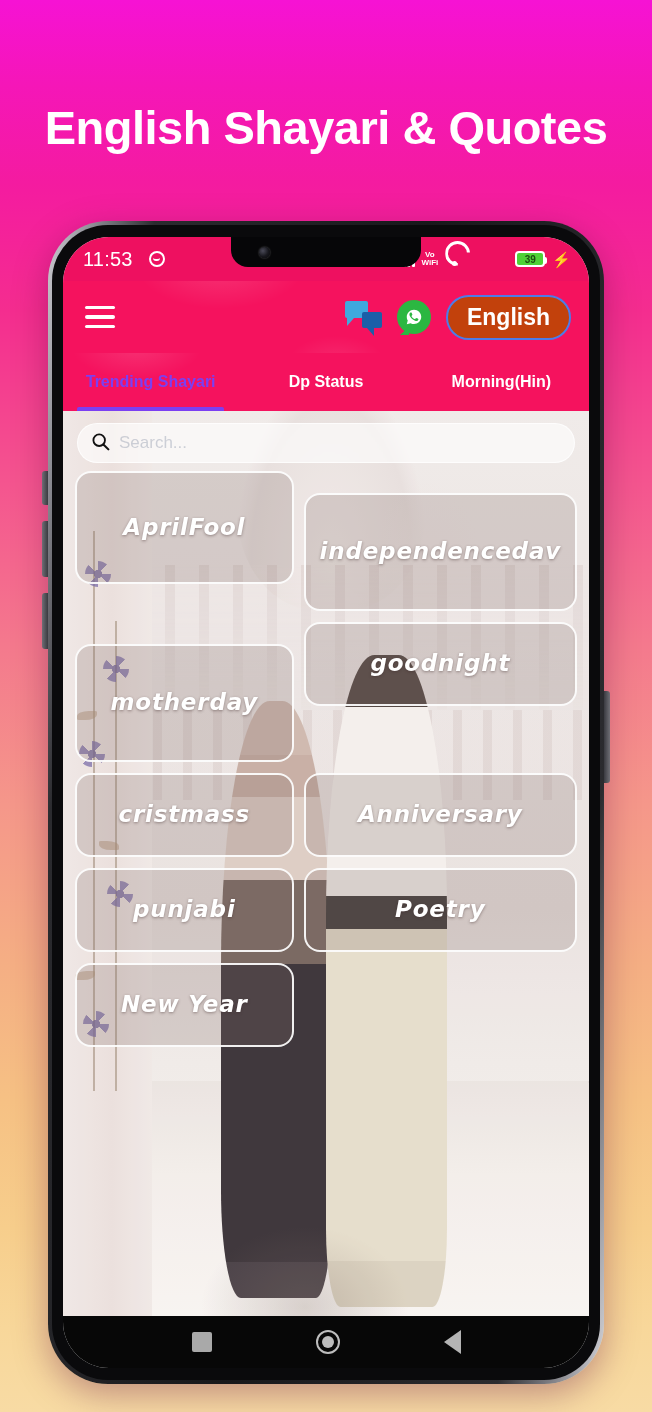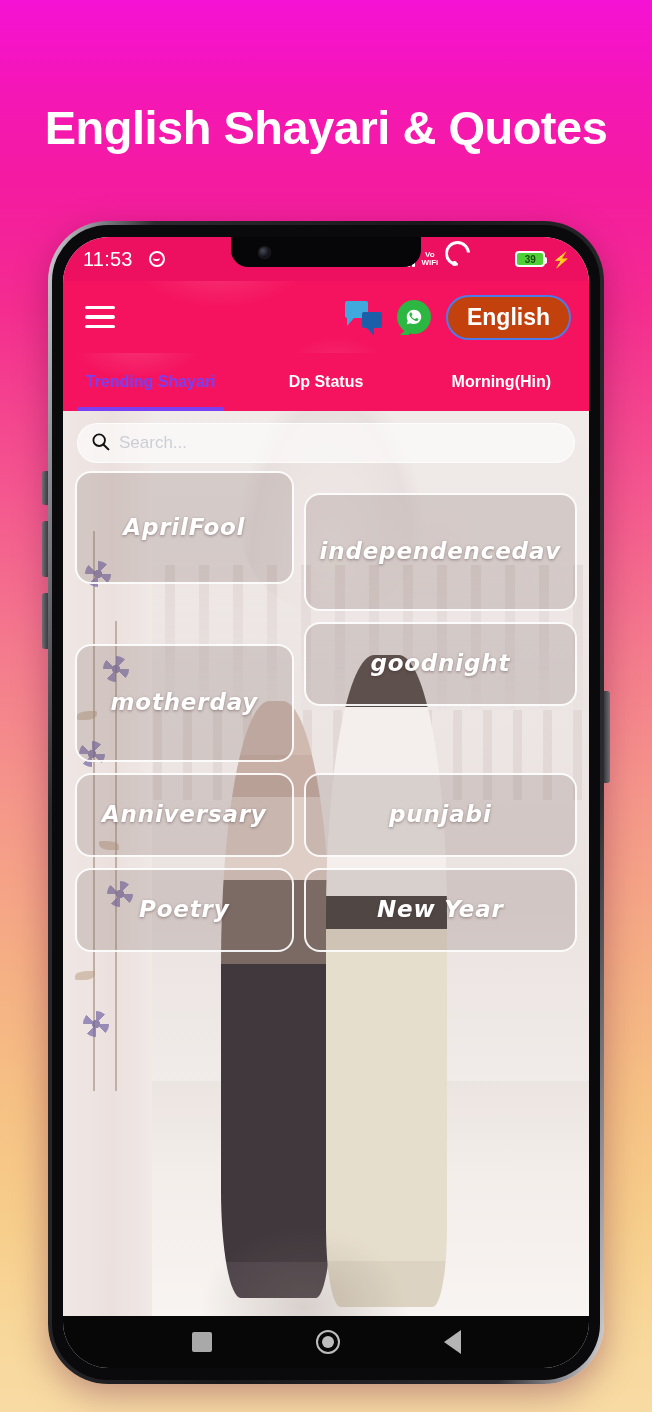--- a/index.html
+++ b/index.html
@@ -463,20 +463,23 @@
           </div>
           <div class="cat-card tall">
             <span class="cat-label">motherday</span>
           </div>
 
           <div class="cat-card short">
             <span class="cat-label">goodnight</span>
           </div>
 
           <div class="cat-card short">
+            <span class="cat-label">cristmass</span>
+          </div>
+          <div class="cat-card short">
             <span class="cat-label">Anniversary</span>
           </div>
 
           <div class="cat-card short">
             <span class="cat-label">punjabi</span>
           </div>
           <div class="cat-card short">
             <span class="cat-label">Poetry</span>
           </div>
 

